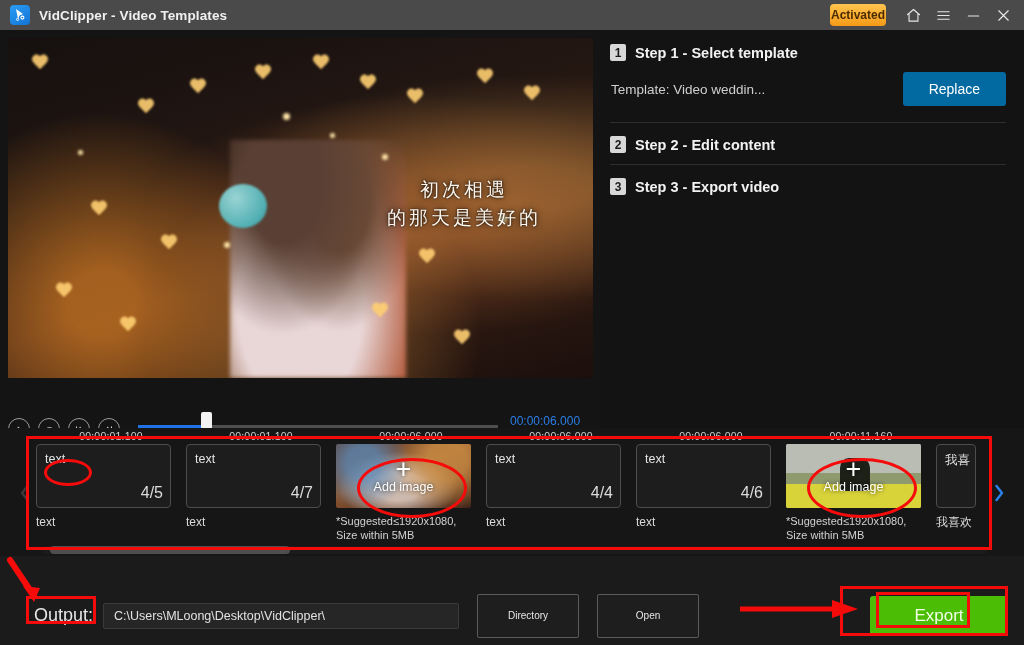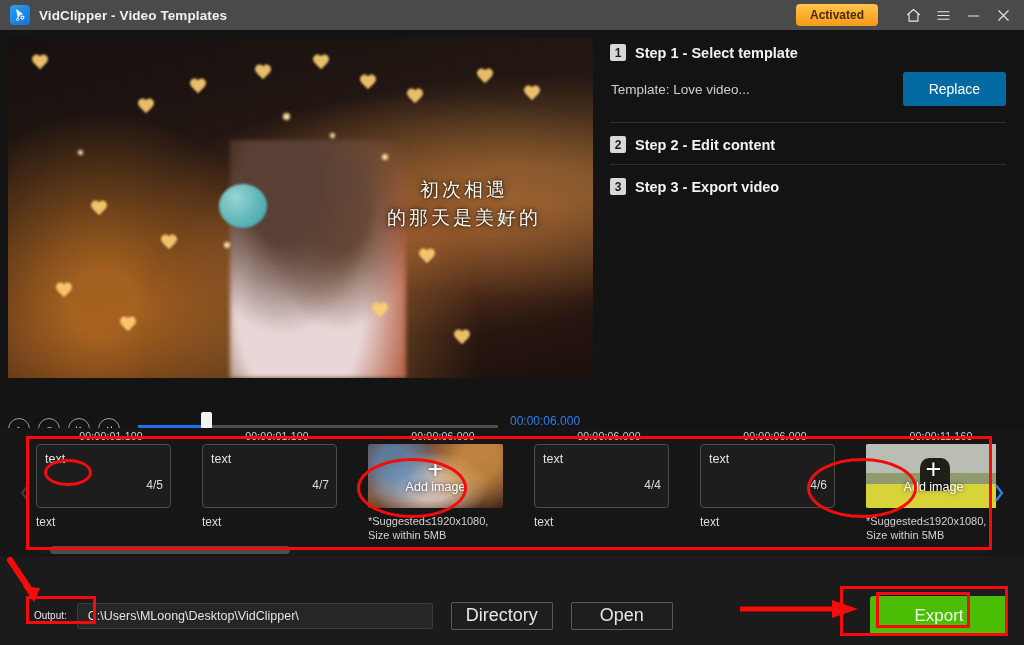--- a/index.html
+++ b/index.html
@@ -23,21 +23,21 @@
   }
   .app-logo svg{display:block}
   .app-title{
     margin-left:9px;font-size:13.5px;font-weight:bold;color:#f0f0f0;
     letter-spacing:.1px;white-space:nowrap;
   }
   .tb-right{margin-left:auto;display:flex;align-items:center;gap:0px;}
   .activated{
     background:linear-gradient(180deg,#ffc44d,#f59a18);
     color:#4a2c00;font-size:12px;font-weight:bold;
-    padding:4px 14px;border-radius:4px;margin-right:20px;border:none;
+    padding:4px 1px;border-radius:4px;margin-right:12px;border:none;
     cursor:pointer;
   }
   .tb-icon{
     width:30px;height:28px;display:flex;align-items:center;justify-content:center;
     cursor:pointer;color:#e6e6e6;
   }
   .tb-icon svg{display:block}
 
   
   .main{display:flex; height:398px;}
@@ -135,33 +135,33 @@
     position:absolute;left:0;top:428px;width:1024px;height:128px;background:#161616;
   }
   .tl-arrow{
     position:absolute;top:52px;width:26px;height:26px;display:flex;
     align-items:center;justify-content:center;cursor:pointer;
   }
   .tl-arrow.left{left:12px;}
   .tl-arrow.right{left:986px;}
   .clips{
     position:absolute;left:36px;top:0;width:960px;height:116px;
-    display:flex;gap:16px;overflow:hidden;
+    display:flex;gap:0px;overflow:hidden;
   }
   .clip{width:150px;flex:0 0 150px;position:relative;padding-top:16px;}
   .clip .ts{
     position:absolute;top:2px;left:0;width:150px;text-align:center;
     font-size:10.5px;color:#cfcfcf;letter-spacing:.2px;
   }
   .clip-box{
     width:135px;height:64px;border:1px solid #4d4d4d;border-radius:4px;
     background:#1d1d1d;position:relative;overflow:hidden;
   }
   .clip-box .txt{position:absolute;left:8px;top:7px;font-size:12.5px;color:#e4e4e4;}
-  .clip-box .frac{position:absolute;right:7px;bottom:15px;font-size:12px;color:#dcdcdc;}
+  .clip-box .frac{position:absolute;right:7px;bottom:5px;font-size:16px;color:#dcdcdc;}
   .clip-cap{margin-top:7px;font-size:12px;color:#dcdcdc;line-height:1.25;width:142px;}
   .clip-cap.small{font-size:11px;color:#d2d2d2;}
 
   .img-box{width:135px;height:64px;position:relative;overflow:hidden;border-radius:2px;}
   .img-a{
     position:absolute;inset:0;
     background:
       radial-gradient(circle at 20% 30%, rgba(90,140,190,.75) 0 14%, transparent 40%),
       radial-gradient(circle at 82% 26%, rgba(215,150,70,.7) 0 16%, transparent 44%),
       radial-gradient(ellipse at 46% 66%, rgba(222,206,196,.85) 0 24%, transparent 58%),
@@ -198,29 +198,29 @@
   .tl-scroll .thumb{
     position:absolute;left:8px;top:0;width:240px;height:8px;
     background:#4e4e4e;border-radius:4px;cursor:pointer;
   }
 
   
   .bottom{
     position:absolute;left:0;top:586px;width:1024px;height:59px;background:#1b1b1b;
     display:flex;align-items:center;padding:0 18px;
   }
-  .out-label{font-size:10px;color:#e6e6e6;margin:0 10px 0 16px;}
+  .out-label{font-size:18px;color:#e6e6e6;margin:0 10px 0 16px;}
   .out-input{
     width:356px;height:26px;background:#262626;border:1px solid #3a3a3a;
     color:#e2e2e2;font-size:12.5px;padding:0 10px;border-radius:2px;
     font-family:"Liberation Sans",sans-serif;
   }
   .btn-plain{
-    height:28px;min-width:102px;background:#1e1e1e;border:1px solid #5b5b5b;
-    color:#e6e6e6;font-size:18px;border-radius:2px;margin-left:18px;cursor:pointer;
+    height:44px;min-width:102px;background:#1e1e1e;border:1px solid #5b5b5b;
+    color:#e6e6e6;font-size:10px;border-radius:2px;margin-left:18px;cursor:pointer;
     font-family:"Liberation Sans",sans-serif;
   }
   .export-btn{
     position:absolute;left:870px;top:10px;width:138px;height:40px;
     background:#4cbd05;border:none;color:#f1ffe8;font-size:17px;
     border-radius:3px;cursor:pointer;font-family:"Liberation Sans",sans-serif;
   }
 
   
   .anno{position:absolute;pointer-events:none;}
@@ -349,21 +349,21 @@
   </div>
 
   <div class="right-pane">
 
     <div>
       <div class="step-head">
         <div class="step-num">1</div>
         <div class="step-title">Step 1 - Select template</div>
       </div>
       <div class="step-row">
-        <div class="step-sub">Template: Love video...</div>
+        <div class="step-sub">Template: Video weddin...</div>
         <button class="replace-btn">Replace</button>
       </div>
     </div>
 
     <div class="divider"></div>
 
     <div>
       <div class="step-head">
         <div class="step-num">2</div>
         <div class="step-title">Step 2 - Edit content</div>

